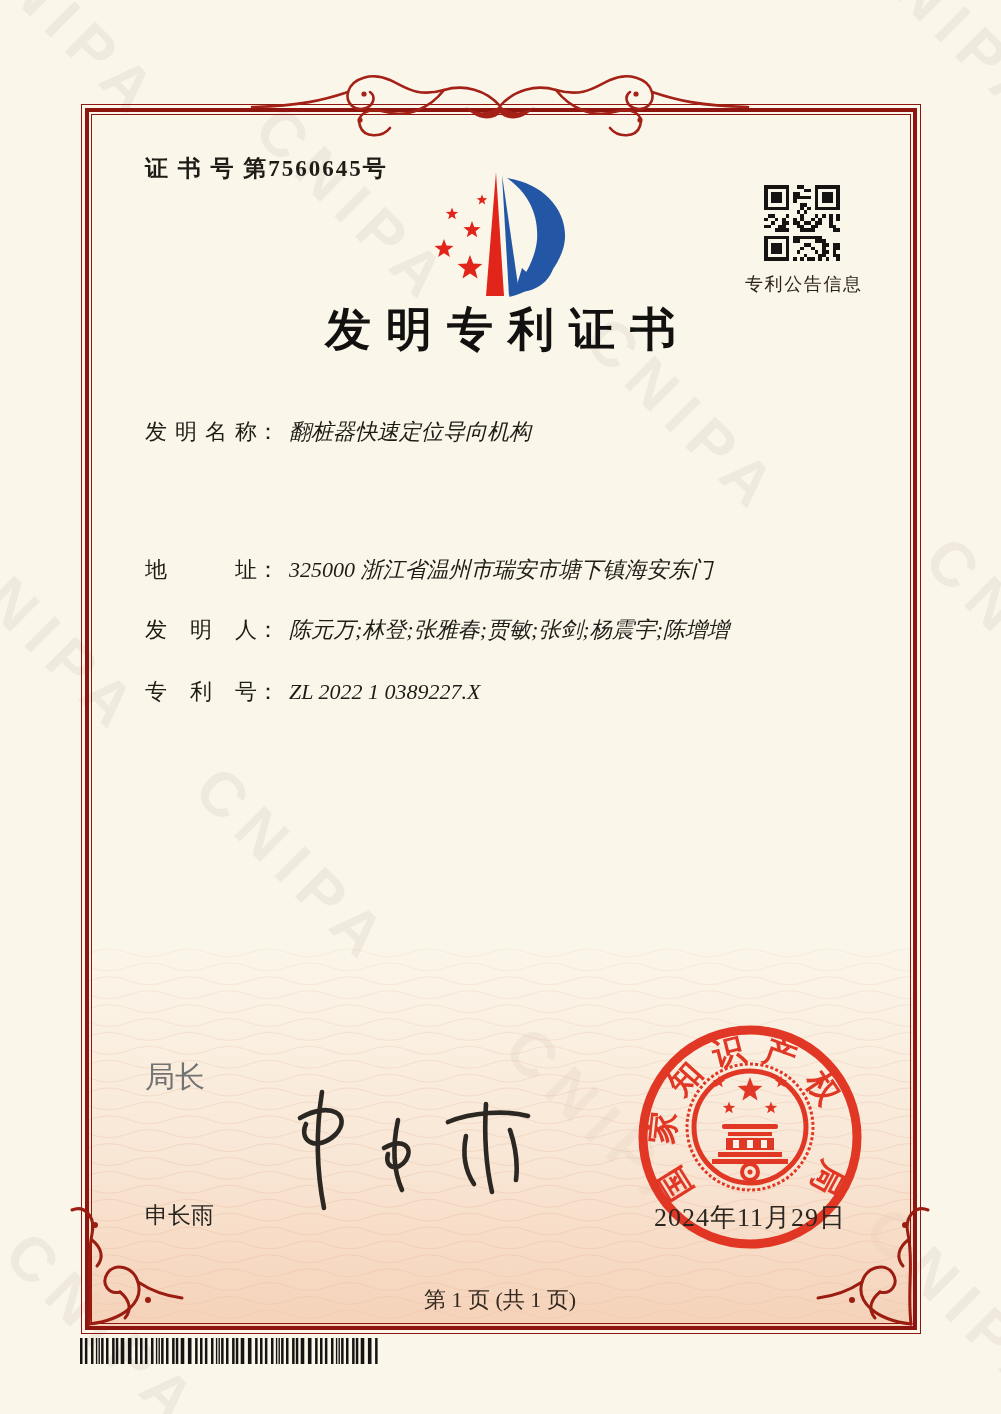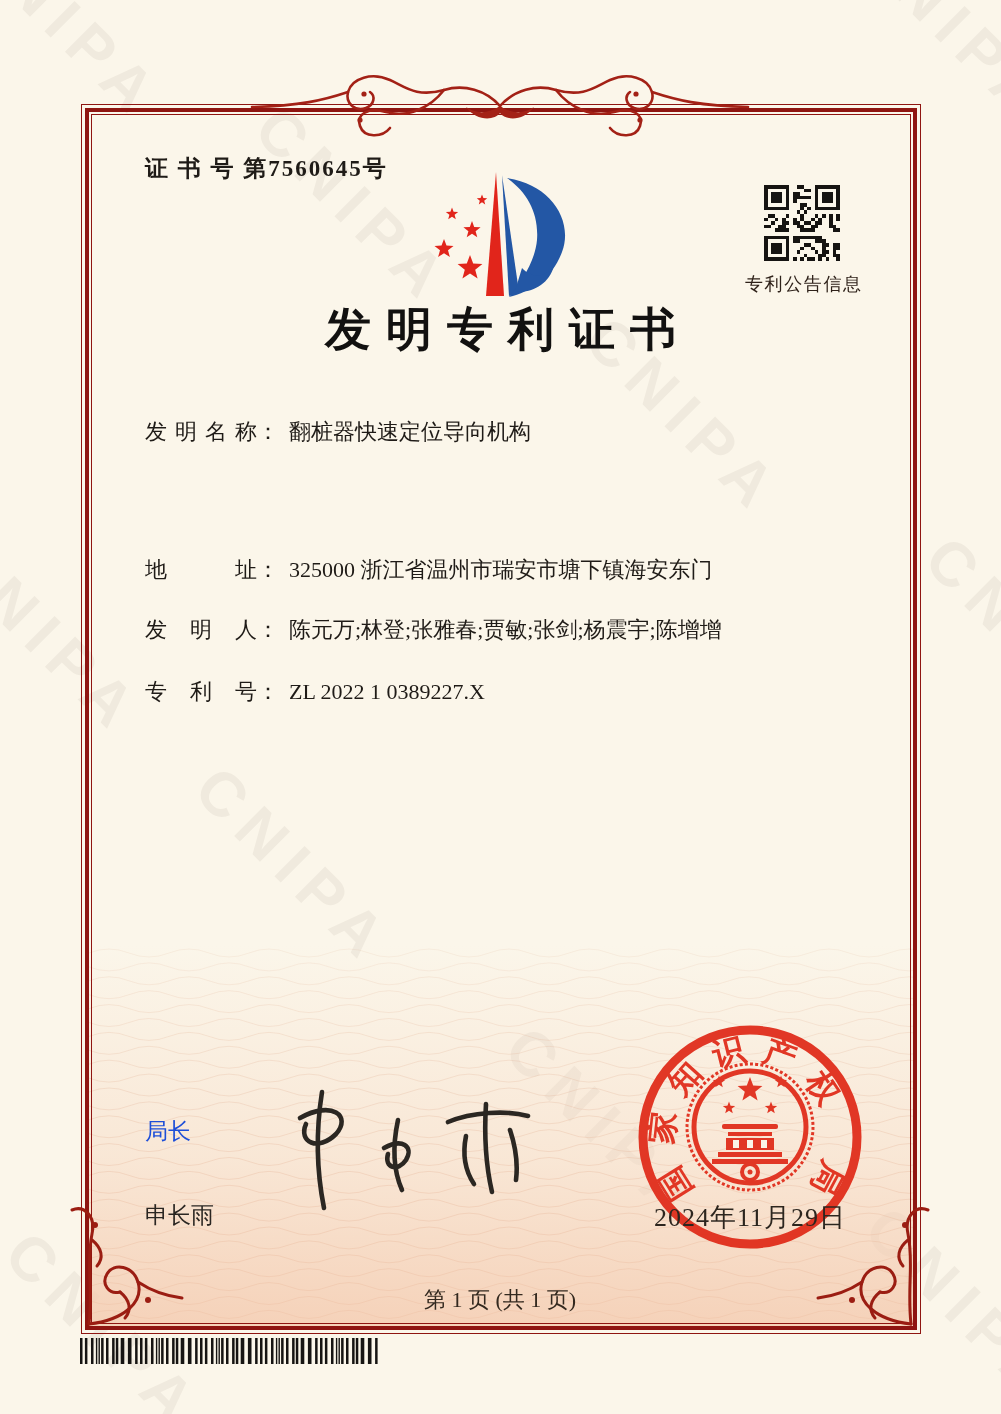--- a/index.html
+++ b/index.html
@@ -32,30 +32,30 @@
   }
   .qr-label{
     position:absolute;left:745px;top:272px;width:116px;font-size:18px;
     text-align:justify;text-align-last:justify;color:#2e2119;
   }
   
   .row{position:absolute;left:145px;width:760px;font-size:22px;white-space:nowrap;}
   .flabel{display:inline-block;width:112px;text-align:justify;text-align-last:justify;vertical-align:bottom;}
   .flabel.w7{width:auto;font-size:19px;letter-spacing:1px;}
   .fcolon{display:inline-block;}
-  .fvalue{margin-left:10px;}
+  .fvalue{margin-left:10px;font-style:italic;}
   .pair-right{position:absolute;left:420px;top:0;white-space:nowrap;}
   .pair-right .flabel{width:auto;}
   
   .legal{
     position:absolute;left:128px;top:944px;width:752px;
     font-size:21px;line-height:37px;text-align:justify;text-indent:2em;color:#231d17;
   }
   
-  .sig-title{position:absolute;left:145px;top:1116px;font-size:23px;font-family:"Liberation Sans","DejaVu Sans",sans-serif;color:#1d4ed8;}
+  .sig-title{position:absolute;left:145px;top:1057px;font-size:30px;font-family:"Liberation Sans","DejaVu Sans",sans-serif;color:#737373;}
   .sig-name{position:absolute;left:145px;top:1156px;font-size:23px;font-family:"Liberation Sans","DejaVu Sans",sans-serif;color:#2a2622;margin-top:44px;}
   
   .page-info{position:absolute;left:85px;top:1285px;width:830px;text-align:center;font-size:22px;color:#33291f;}
   
   .deco-svg,.waves-svg,.qr-svg,.barcode-svg{position:absolute;pointer-events:none;}
   .deco-svg{left:0;top:0;}
   .seal-char{font-family:"Liberation Serif","DejaVu Serif",serif;font-size:32px;font-weight:700;fill:#e02a18;}
   .seal-date{font-family:"Liberation Serif","DejaVu Serif",serif;font-size:26px;fill:#1d1812;letter-spacing:1px;}
 </style>
 </head>

